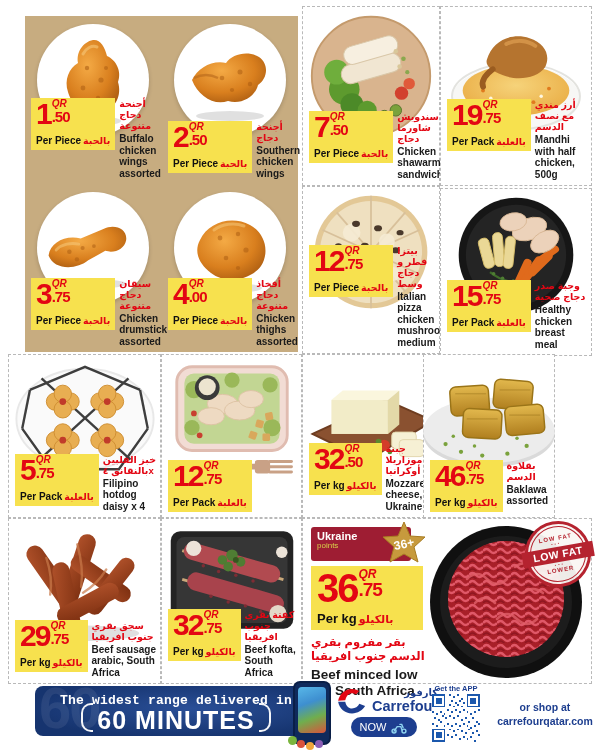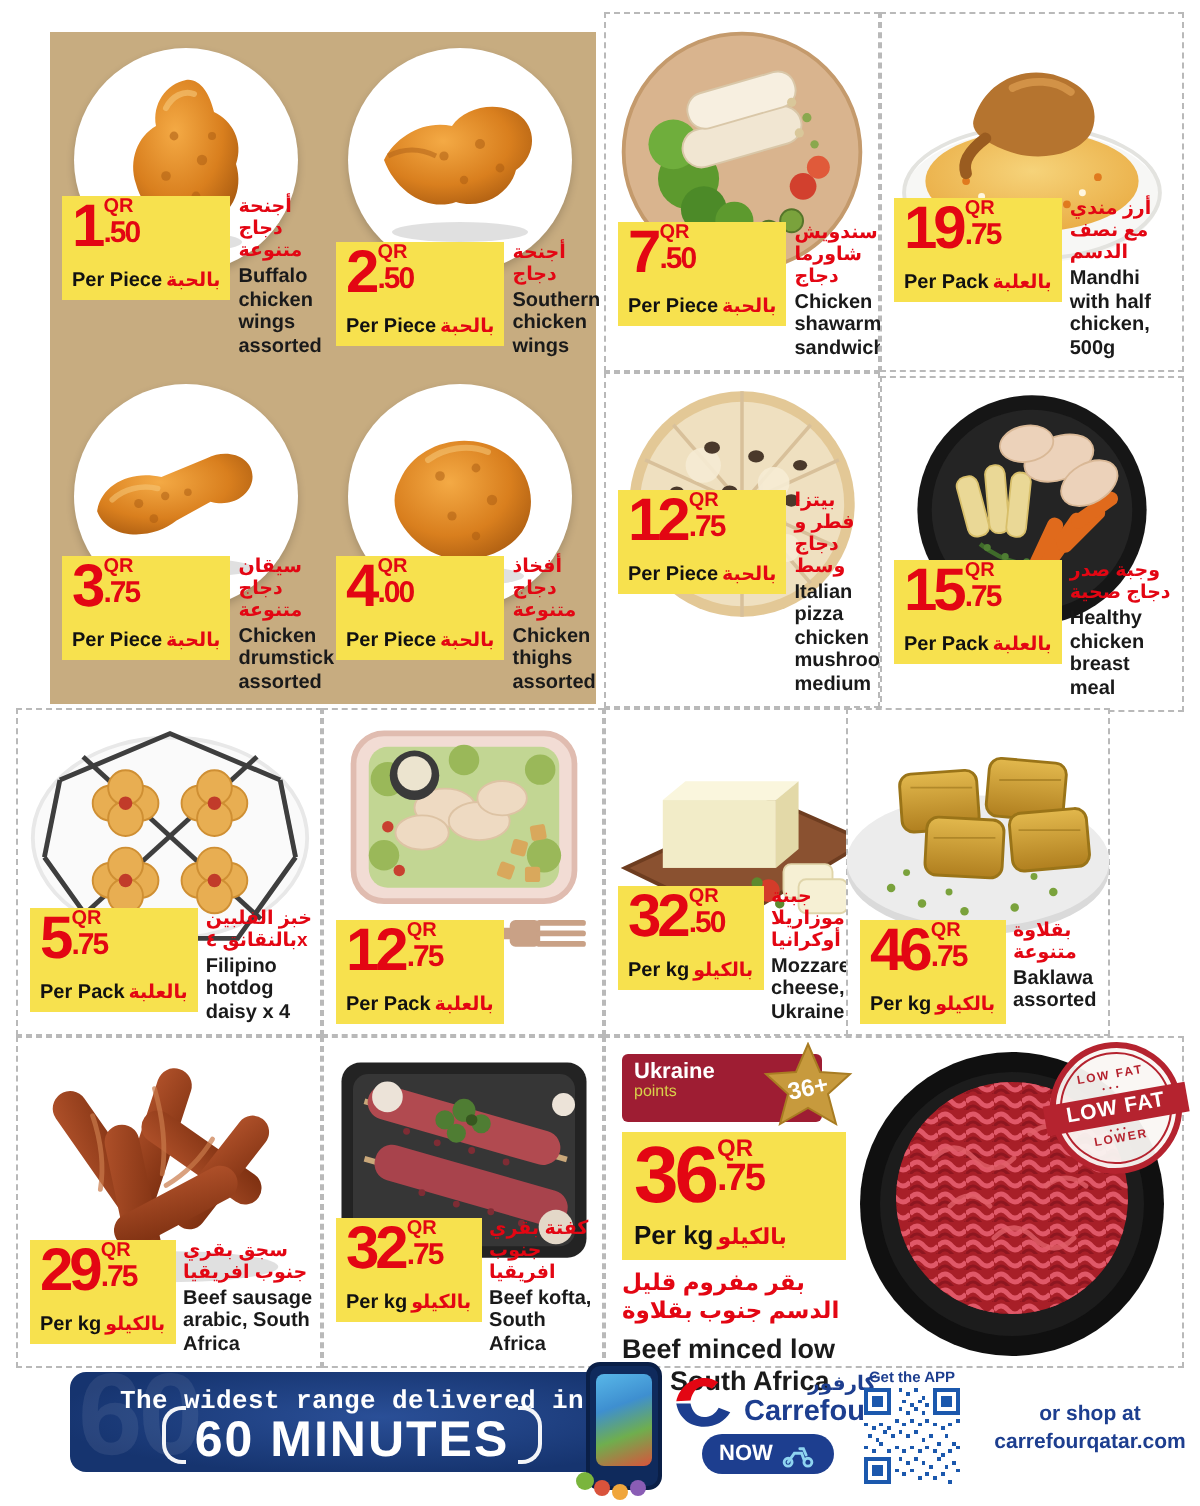--- a/index.html
+++ b/index.html
@@ -14,21 +14,21 @@
   border-radius:50%;background:#fff;box-shadow:0 2px 4px rgba(0,0,0,.18);
   display:flex;align-items:center;justify-content:center;}
 .ph{position:absolute;left:50%;top:6px;transform:translateX(-50%);}
 
 
 .info{position:absolute;left:6px;right:2px;bottom:5px;display:flex;align-items:flex-start;gap:4px;}
 .tag{background:#f7e14e;padding:1px 5px 2px 5px;flex:0 0 auto;}
 .amount{display:flex;align-items:flex-start;line-height:1;color:#e30613;font-weight:bold;}
 .int{font-size:30px;letter-spacing:-2px;}
 .side{display:flex;flex-direction:column;margin-left:1px;}
-.qr{font-size:10px;line-height:1;}
+.qr{font-size:10px;line-height:1;font-style:italic;}
 .dec{font-size:15px;line-height:1;letter-spacing:-1px;}
 .unit{white-space:nowrap;margin-top:1px;}
 .u-en{font-size:10px;font-weight:bold;color:#111;}
 .u-ar{font-size:9.5px;color:#e30613;font-weight:bold;margin-left:2px;}
 .desc{padding-top:1px;min-width:0;}
 .ar{color:#e30613;font-size:9.5px;font-weight:bold;line-height:1.15;}
 .en{color:#1a1a1a;font-size:10px;font-weight:bold;line-height:1.15;margin-top:1px;}
 
 
 .bleft{position:absolute;left:8px;top:8px;width:126px;}
@@ -71,21 +71,21 @@
   border:2px solid #0a1f47;border-radius:7px;z-index:3;box-sizing:border-box;}
 .phone .screen{position:absolute;left:3px;right:3px;top:4px;bottom:10px;border-radius:4px;
   background:linear-gradient(160deg,#58b7e8 0%,#3e8fd0 35%,#6fae4e 65%,#d9533c 100%);}
 .fruit{position:absolute;border-radius:50%;z-index:4;}
 .cf{position:absolute;left:337px;top:688px;display:flex;gap:5px;align-items:center;}
 .cf-mark{width:30px;height:26px;}
 .cf-txt{line-height:1;}
 .cf-ar{color:#1d3e8f;font-size:10px;font-weight:bold;text-align:right;}
 .cf-en{color:#1d3e8f;font-size:14.5px;font-weight:bold;margin-top:1px;}
 .now{position:absolute;left:351px;top:717px;width:66px;height:20px;background:#1d3e8f;border-radius:10px;
-  display:flex;align-items:center;justify-content:center;gap:4px;color:#fff;font-weight:bold;font-size:11px;}
+  display:flex;align-items:center;justify-content:center;gap:4px;color:#fff;font-weight:normal;font-size:11px;}
 .scooter{width:18px;height:13px;}
 .getapp{position:absolute;left:428px;top:684px;width:56px;text-align:center;
   color:#1d3e8f;font-size:7.5px;font-weight:bold;}
 .qrcode{position:absolute;left:432px;top:694px;width:48px;height:48px;}
 .shop{position:absolute;left:495px;top:701px;width:100px;text-align:center;
   color:#1d3e8f;font-size:10.5px;font-weight:bold;line-height:1.3;}
 </style>
 </head>
 <body>
 
@@ -579,21 +579,21 @@
       <div class="amount">
             <span class="int">46</span>
             <span class="side">
               <span class="qr">QR</span>
               <span class="dec">.75</span>
             </span>
           </div>
       <div class="unit"><span class="u-en">Per kg</span><span class="u-ar">بالكيلو</span></div>
     </div>
     <div class="desc">
-      <div class="ar">بقلاوة متنوعة</div>
+      <div class="ar">بقلاوة الدسم</div>
       <div class="en">Baklawa assorted</div>
     </div>
   </div>
 </div>
 
 <div class="cell" style="left:8px;top:518px;width:153px;height:166px">
   <svg class="ph" width="146" height="118" viewBox="0 0 148 122">
     <ellipse cx="74" cy="112" rx="56" ry="8" fill="rgba(0,0,0,.12)"></ellipse>
     <g fill="url(#gSau)">
       <rect x="30" y="16" width="18" height="76" rx="9" transform="rotate(-35 39 54)"></rect>
@@ -691,21 +691,21 @@
     <div class="tag bigtag">
       <div class="amount">
             <span class="int big-int">36</span>
             <span class="side">
               <span class="qr big-qr">QR</span>
               <span class="dec big-dec">.75</span>
             </span>
           </div>
       <div class="unit"><span class="u-en big-uen">Per kg</span><span class="u-ar big-uar">بالكيلو</span></div>
     </div>
-    <div class="ar big-ar">بقر مفروم قليل الدسم جنوب بقلاوة</div>
+    <div class="ar big-ar">بقر مفروم بقري الدسم جنوب افريقيا</div>
     <div class="en big-en">Beef minced low fat, South Africa</div>
   </div>
   <div class="bphoto">
     <svg width="158" height="158" viewBox="0 0 158 158">
       <circle cx="79" cy="79" r="76" fill="#101010"></circle>
           <circle cx="79" cy="79" r="66" fill="#1c1c1c"></circle>
       <circle cx="79" cy="76" r="58" fill="#a81f28"></circle>
       <circle cx="79" cy="76" r="58" fill="url(#pMince)"></circle>
       <g stroke="#e2606a" stroke-width="2.5" fill="none" opacity=".8" stroke-linecap="round">
         <path d="M40 56 Q50 46 60 56 T80 56"></path>

